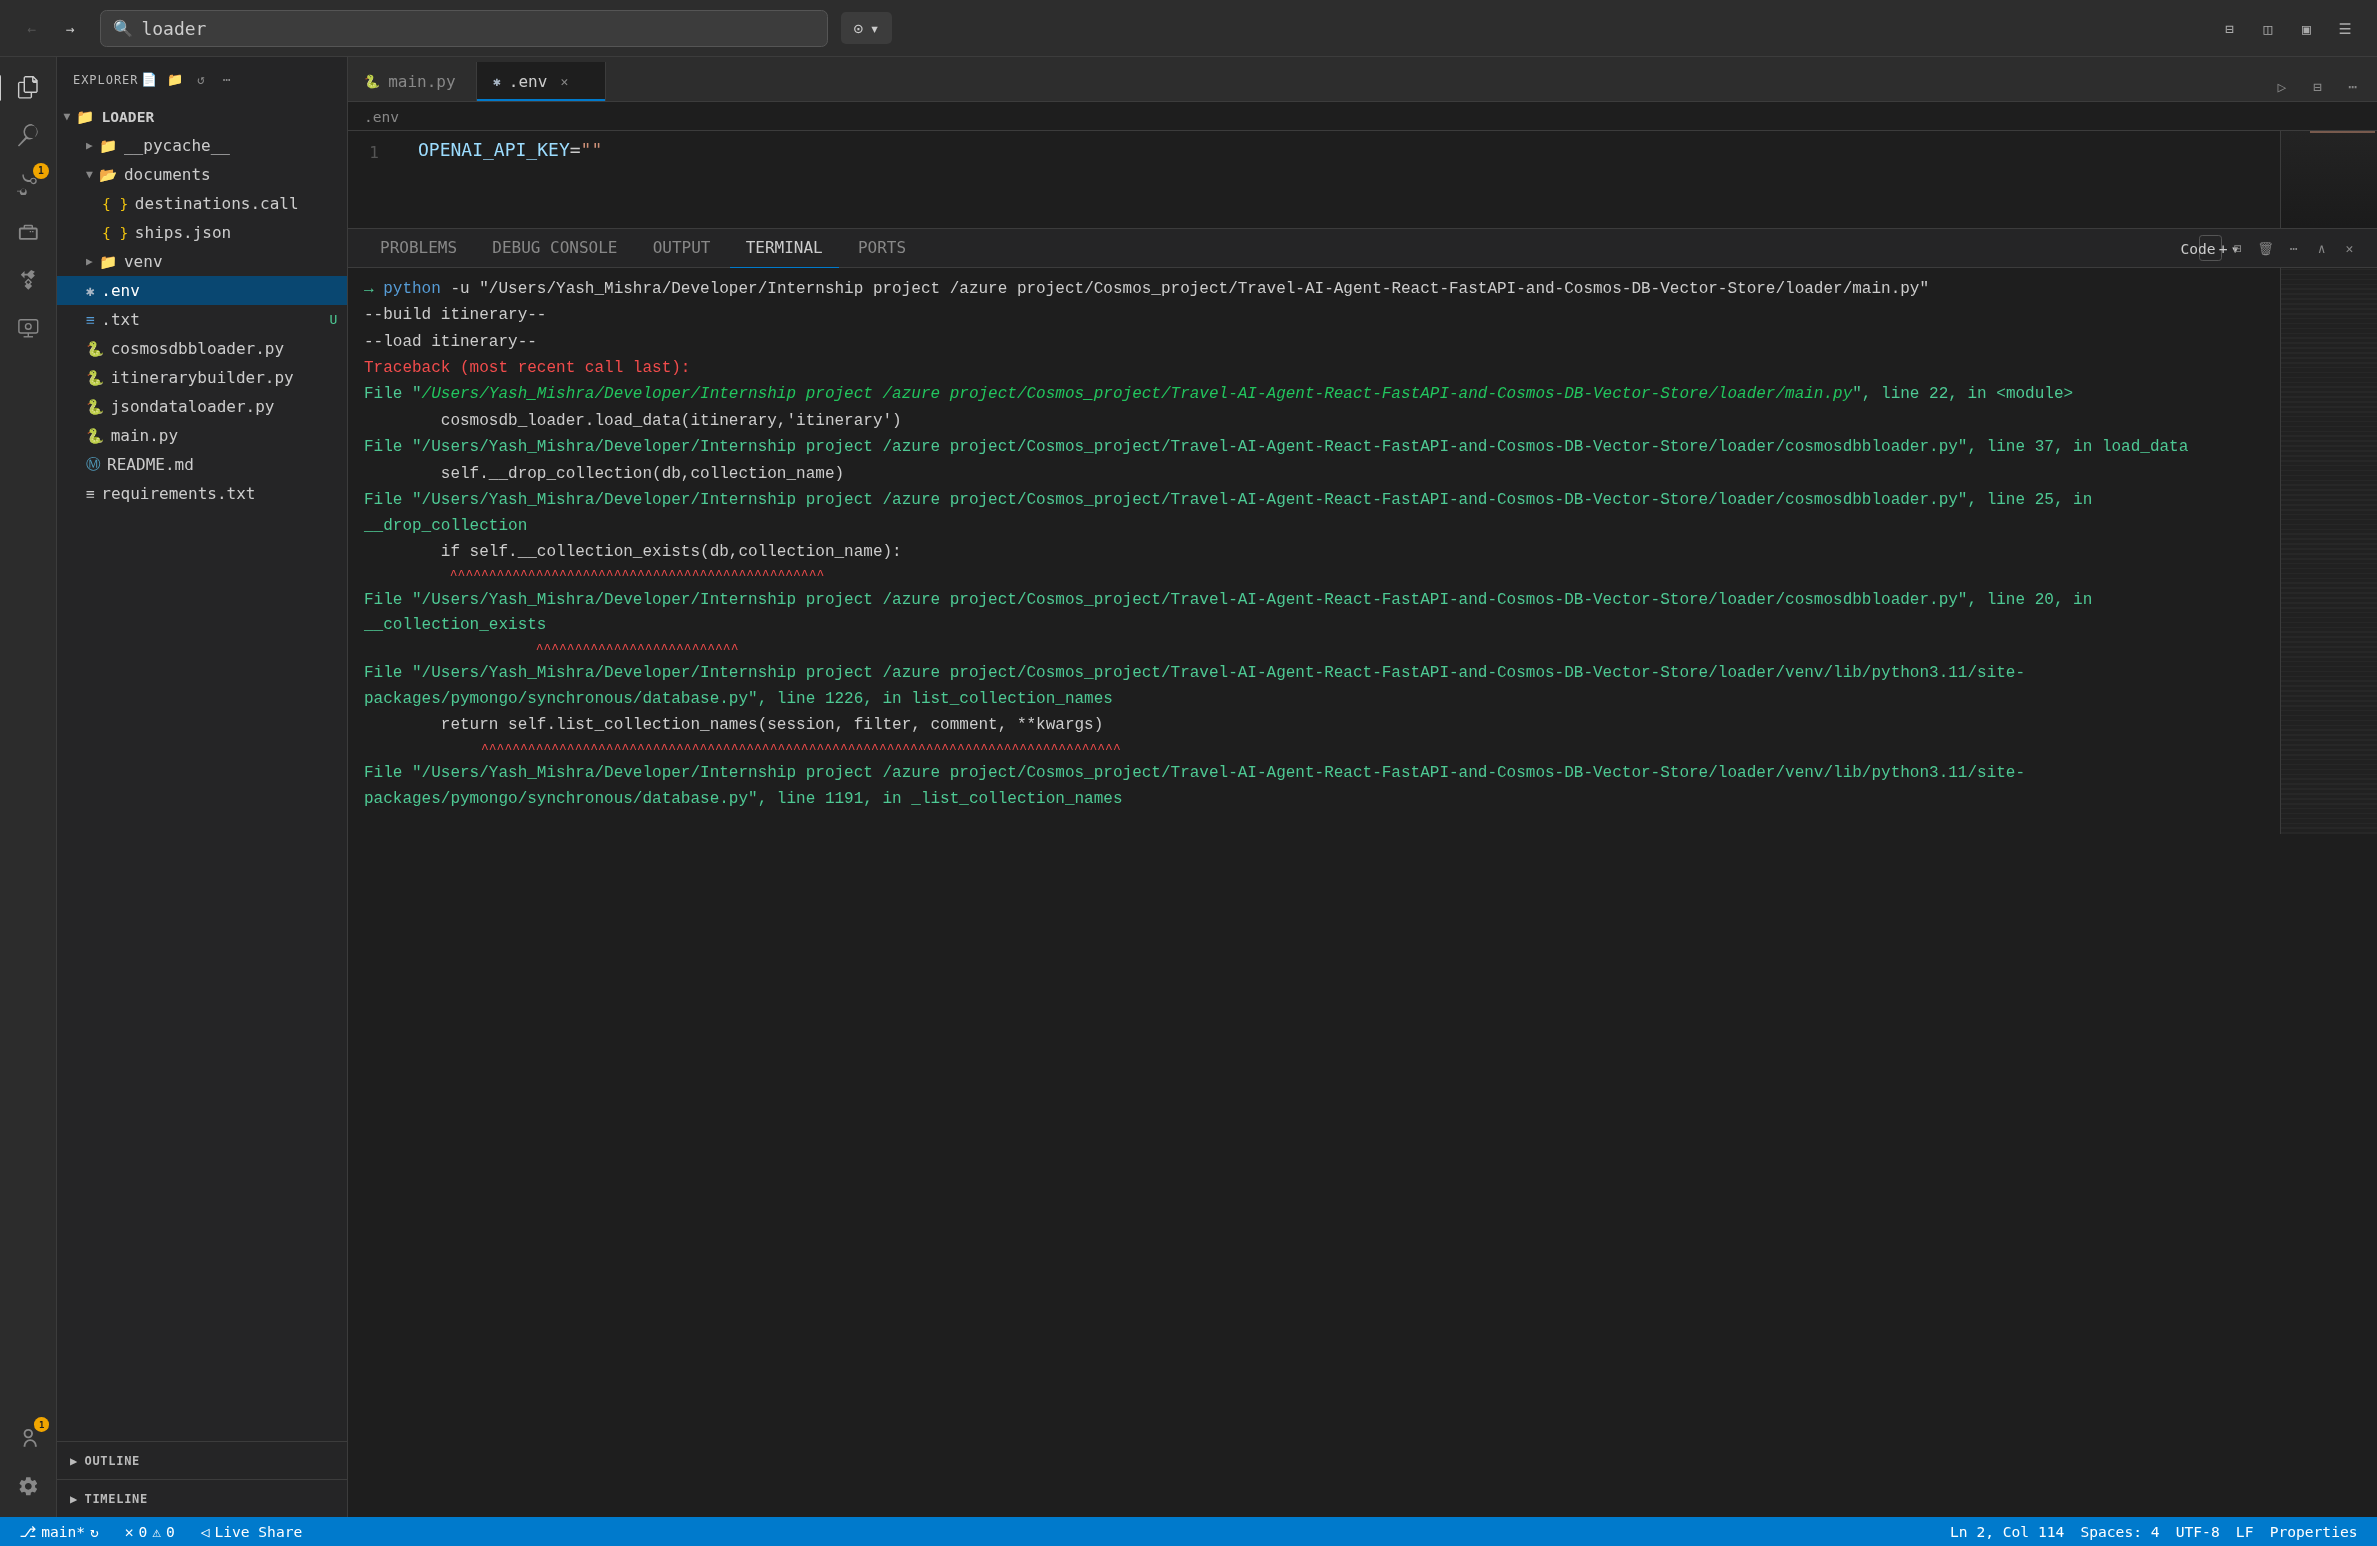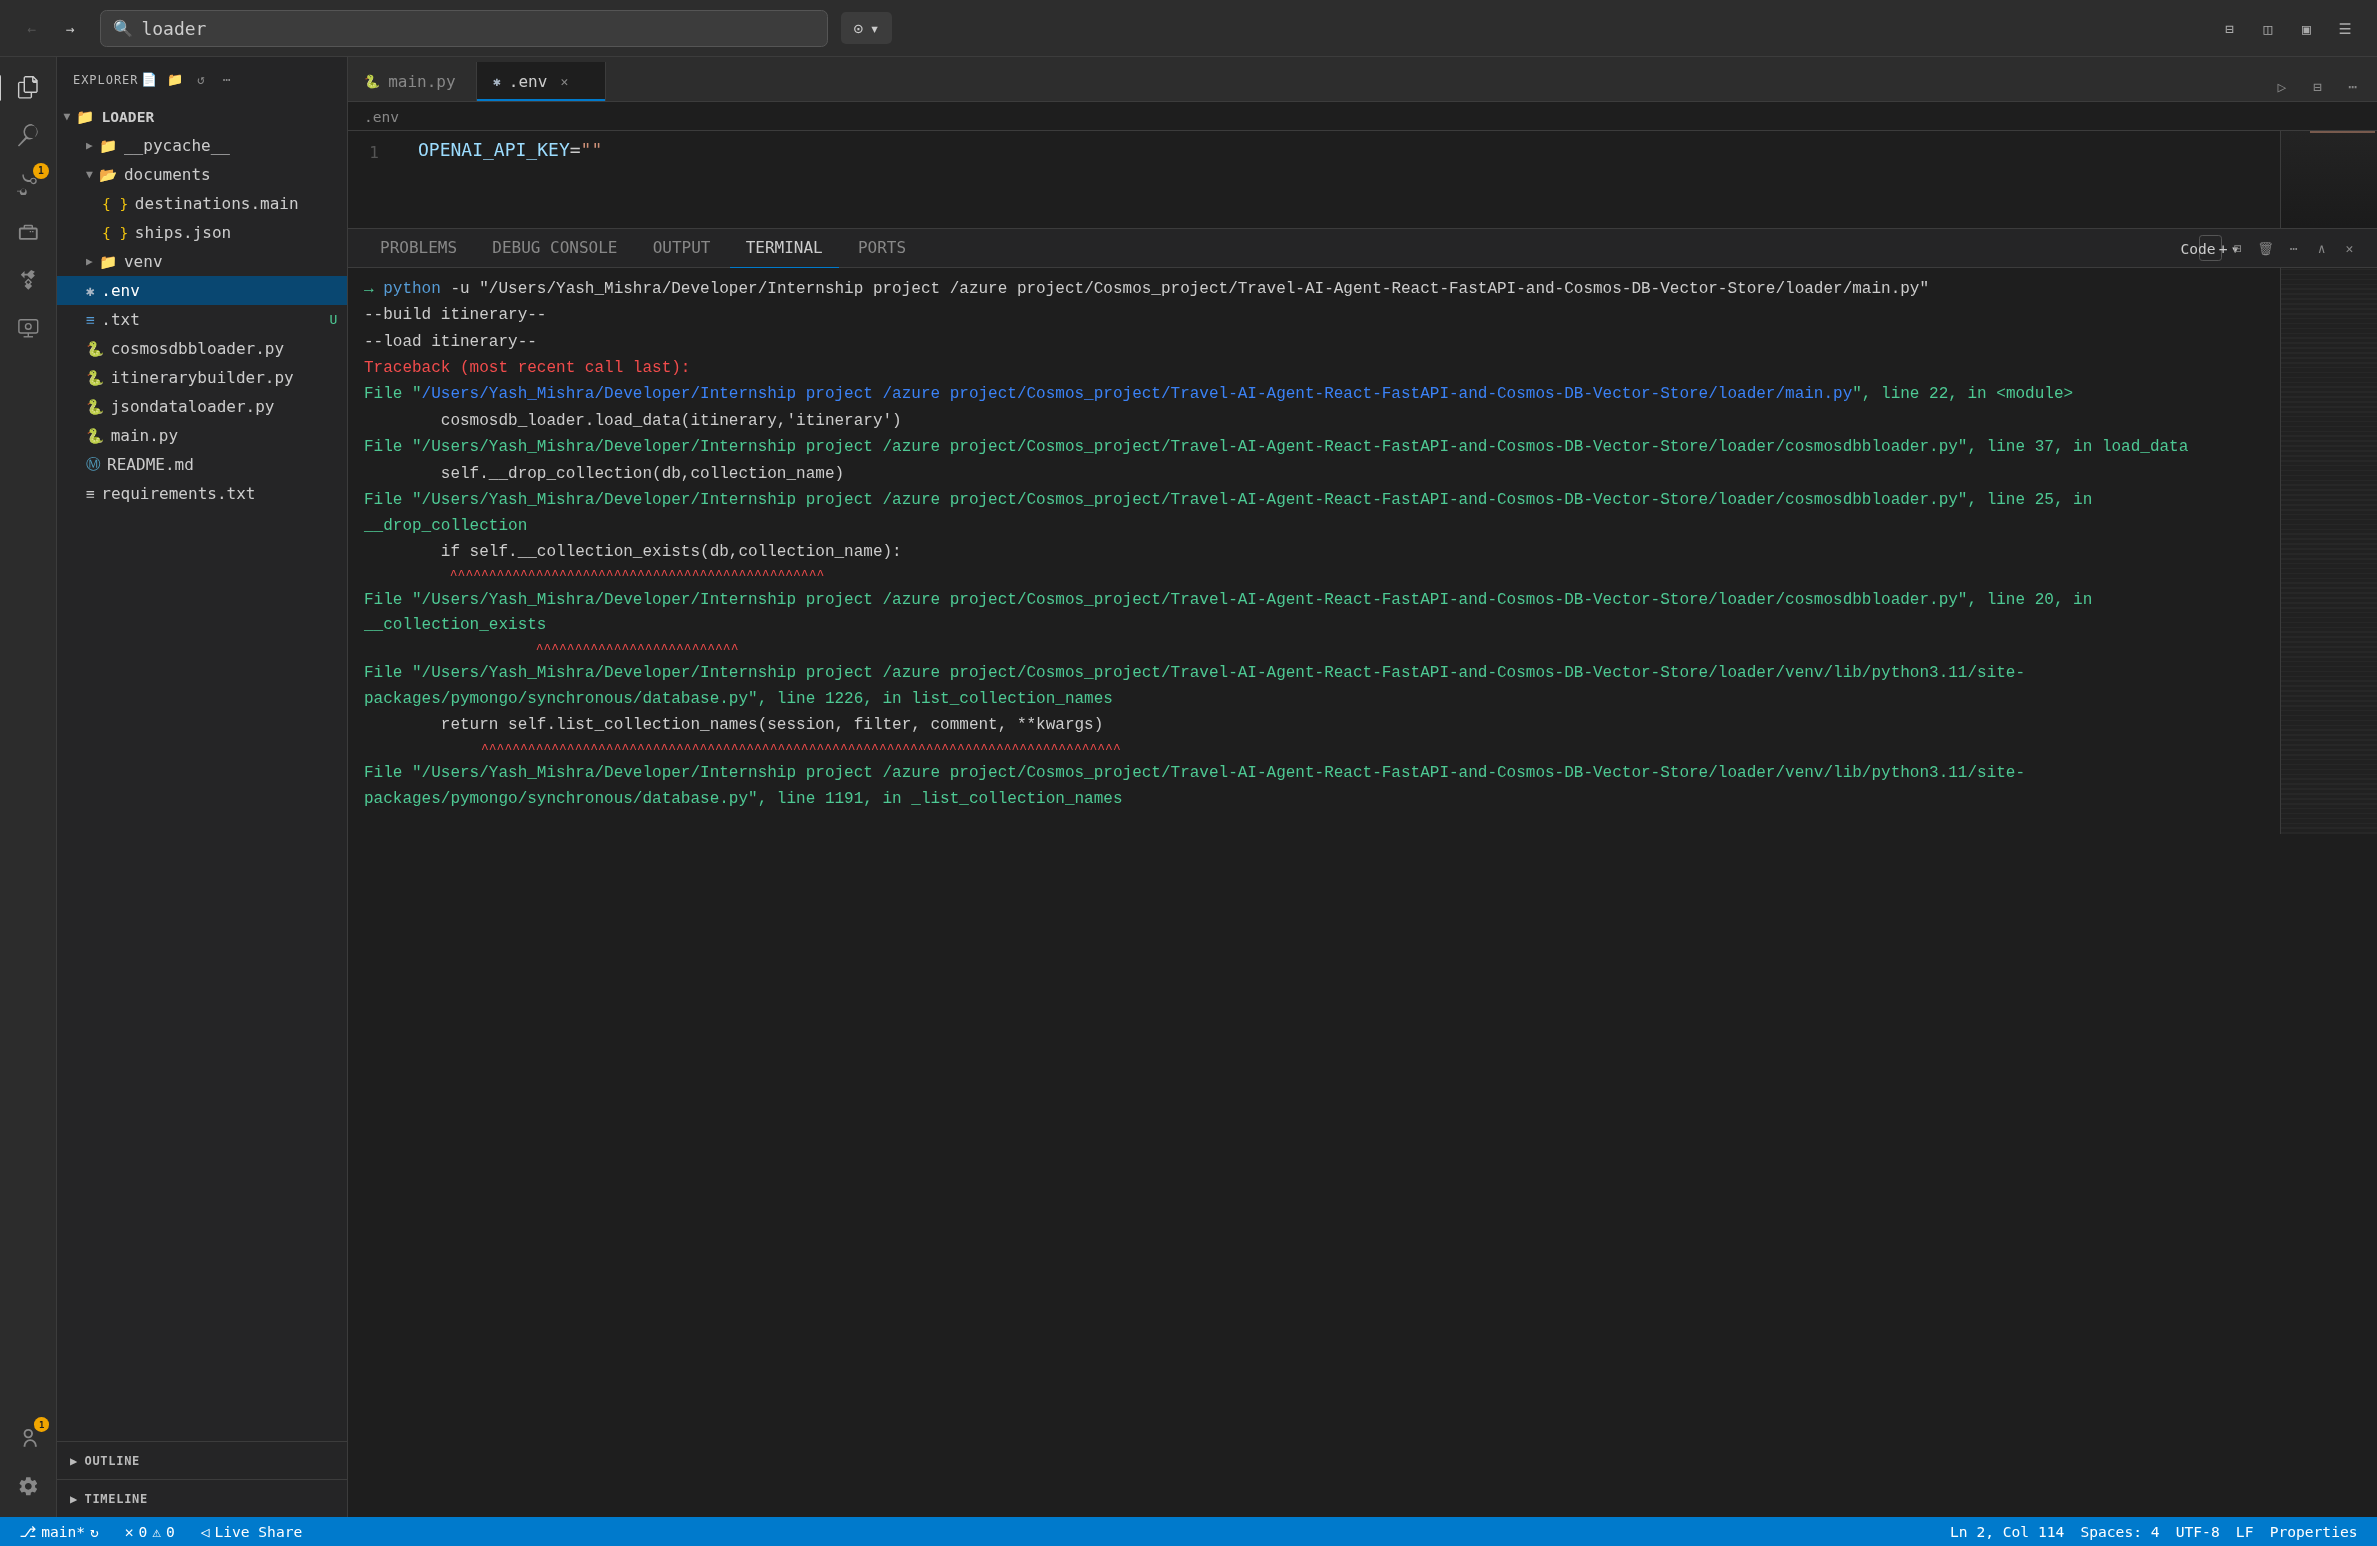--- a/index.html
+++ b/index.html
@@ -580,21 +580,21 @@
       </div>
 
       <div class="tree-item indent-1">
         <span class="chevron">▼</span>
         <span class="tree-icon folder-icon">📂</span>
         <span class="tree-label">documents</span>
       </div>
 
       <div class="tree-item indent-2">
         <span class="tree-icon" style="color:#f1c40f;">{ }</span>
-        <span class="tree-label">destinations.main</span>
+        <span class="tree-label">destinations.call</span>
       </div>
 
       <div class="tree-item indent-2">
         <span class="tree-icon" style="color:#f1c40f;">{ }</span>
         <span class="tree-label">ships.json</span>
       </div>
 
       <div class="tree-item indent-1">
         <span class="chevron">▶</span>
         <span class="tree-icon folder-icon">📁</span>
@@ -728,21 +728,21 @@
           <div class="panel-content">
             <div class="terminal-line">
               <span style="color:#4ec994;">→ </span>
               <span style="color:#569cd6;">python</span>
               <span style="color:#ccc;"> -u "/Users/Yash_Mishra/Developer/Internship project /azure project/Cosmos_project/Travel-AI-Agent-React-FastAPI-and-Cosmos-DB-Vector-Store/loader/main.py"</span>
             </div>
             <div class="terminal-line">--build itinerary--</div>
             <div class="terminal-line">--load itinerary--</div>
             <div class="terminal-line" style="color:#f14c4c;">Traceback (most recent call last):</div>
             <div class="terminal-line">
-              <span style="color:#4ec994;">  File "</span><span style="color:#3b82f6;">/Users/Yash_Mishra/Developer/Internship project /azure project/Cosmos_project/Travel-AI-Agent-React-FastAPI-and-Cosmos-DB-Vector-Store/loader/main.py</span><span style="color:#4ec994;">", line 22, in &lt;module&gt;</span>
+              <span style="color:#4ec994;">  File "</span><span style="color:#22c55e;font-style:italic;">/Users/Yash_Mishra/Developer/Internship project /azure project/Cosmos_project/Travel-AI-Agent-React-FastAPI-and-Cosmos-DB-Vector-Store/loader/main.py</span><span style="color:#4ec994;">", line 22, in &lt;module&gt;</span>
             </div>
             <div class="terminal-line">&nbsp;&nbsp;&nbsp;&nbsp;&nbsp;&nbsp;&nbsp;&nbsp;cosmosdb_loader.load_data(itinerary,'itinerary')</div>
             <div class="terminal-line">
               <span style="color:#4ec994;">  File "/Users/Yash_Mishra/Developer/Internship project /azure project/Cosmos_project/Travel-AI-Agent-React-FastAPI-and-Cosmos-DB-Vector-Store/loader/cosmosdbbloader.py", line 37, in load_data</span>
             </div>
             <div class="terminal-line">&nbsp;&nbsp;&nbsp;&nbsp;&nbsp;&nbsp;&nbsp;&nbsp;self.__drop_collection(db,collection_name)</div>
             <div class="terminal-line">
               <span style="color:#4ec994;">  File "/Users/Yash_Mishra/Developer/Internship project /azure project/Cosmos_project/Travel-AI-Agent-React-FastAPI-and-Cosmos-DB-Vector-Store/loader/cosmosdbbloader.py", line 25, in __drop_collection</span>
             </div>
             <div class="terminal-line">&nbsp;&nbsp;&nbsp;&nbsp;&nbsp;&nbsp;&nbsp;&nbsp;if self.__collection_exists(db,collection_name):</div>

